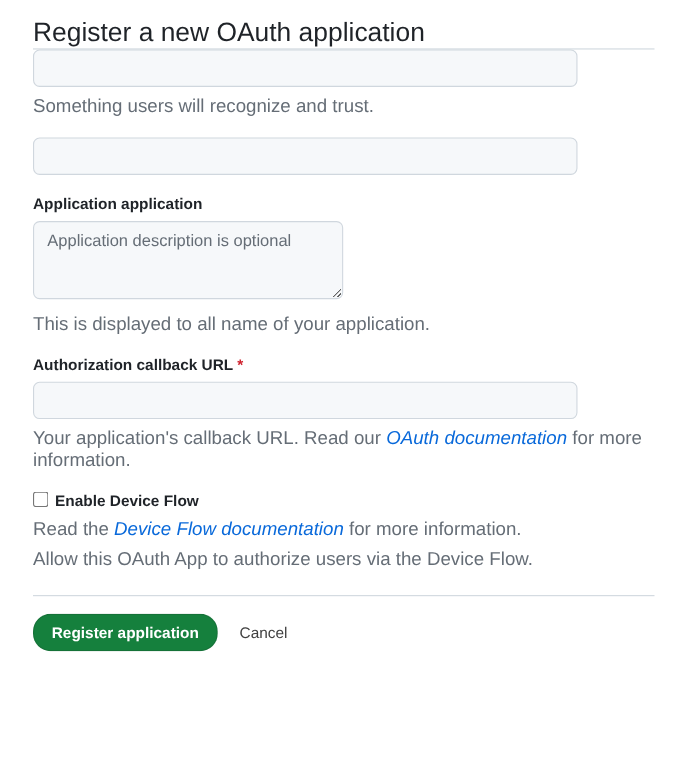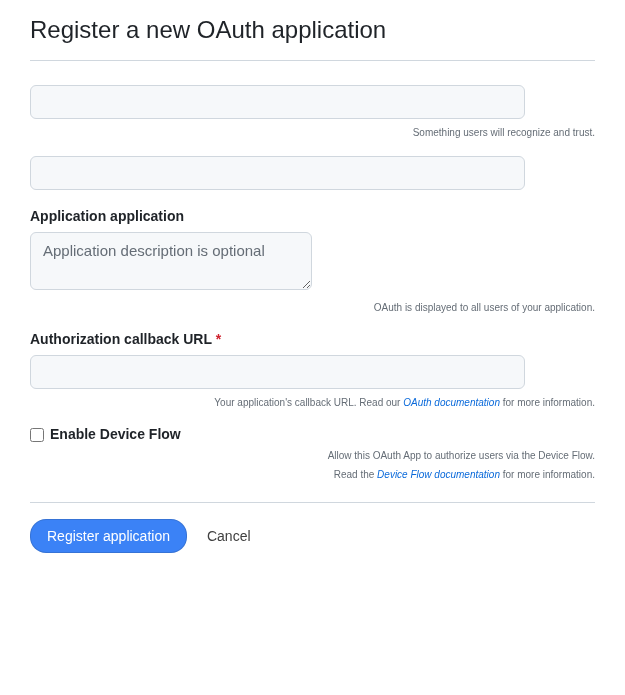--- a/index.html
+++ b/index.html
@@ -11,23 +11,22 @@
       font-family: -apple-system, BlinkMacSystemFont, "Segoe UI", Helvetica, Arial, sans-serif;
       color: #24292f;
       background: #ffffff;
       padding: 16px 30px;
       width: 625px;
     }
     h1 {
       font-size: 24px;
       font-weight: 400;
       color: #1f2328;
-      padding-bottom: 16px;
+      padding-bottom: 0;
       border-bottom: 1px solid #d0d7de;
-      margin-bottom: 24px;
     }
     .form-group {
       margin-bottom: 18px;
     }
     label {
       display: block;
       font-size: 14px;
       font-weight: 600;
       color: #1f2328;
       margin-bottom: 8px;
@@ -42,50 +41,49 @@
       font-size: 14px;
       line-height: 20px;
       color: #1f2328;
       background-color: #f6f8fa;
       border: 1px solid #d0d7de;
       border-radius: 6px;
       outline: none;
     }
     textarea {
       width: 282px;
-      height: 58px;
+      height: 71px;
       padding: 8px 12px;
       font-size: 14px;
       line-height: 20px;
       color: #1f2328;
       background-color: #f6f8fa;
       border: 1px solid #d0d7de;
       border-radius: 6px;
       outline: none;
       resize: both;
       font-family: inherit;
     }
     textarea::placeholder {
       color: #656d76;
       font-size: 15px;
     }
     .hint {
-      font-size: 10px;
+      font-size: 17px;
       color: #656d76;
       margin-top: 8px;
-      text-align: right;
     }
     .hint a {
       color: #0969da;
       text-decoration: none;
       font-style: italic;
     }
     .checkbox-row {
       display: flex;
-      align-items: flex-end;
+      align-items: flex-start;
       gap: 6px;
       margin-bottom: 6px;
     }
     .checkbox-row input[type="checkbox"] {
       width: 14px;
       height: 14px;
       margin: 0;
     }
     .checkbox-label {
       font-size: 14px;
@@ -99,27 +97,27 @@
       border: none;
       border-top: 1px solid #d0d7de;
       margin-bottom: 16px;
     }
     .actions {
       display: flex;
       align-items: center;
       gap: 20px;
     }
     .btn-primary {
-      background-color: #3b82f6;
+      background-color: #15803d;
       color: #ffffff;
       border: 1px solid rgba(27,31,36,0.15);
       border-radius: 16px;
       padding: 8px 16px;
       font-size: 14px;
-      font-weight: 400;
+      font-weight: 700;
       cursor: pointer;
       font-family: inherit;
     }
     .cancel-link {
       color: #404040;
       font-size: 14px;
       text-decoration: none;
       cursor: pointer;
     }
   </style>
@@ -134,43 +132,43 @@
     <div class="hint">Something users will recognize and trust.</div>
   </div>
 
   <div class="form-group">
     <input type="text" class="text-input" value="" style="">
   </div>
 
   <div class="form-group">
     <label>Application application</label>
     <textarea placeholder="Application description is optional" style=""></textarea>
-    <div class="hint">OAuth is displayed to all users of your application.</div>
+    <div class="hint">This is displayed to all name of your application.</div>
   </div>
 
   <div class="form-group">
     <label>
       <span>Authorization callback URL</span>
       <span class="required">*</span>
     </label>
     <input type="text" class="text-input" value="" style="">
     <div class="hint">
       <span>Your application's callback URL. Read our </span><a href="#">OAuth documentation</a><span> for more information.</span>
     </div>
   </div>
 
   <div class="device-flow-section">
     <div class="checkbox-row">
       <input type="checkbox" style="">
       <span class="checkbox-label">Enable Device Flow</span>
     </div>
-    <div class="hint">Allow this OAuth App to authorize users via the Device Flow.</div>
     <div class="hint">
       <span>Read the </span><a href="#">Device Flow documentation</a><span> for more information.</span>
     </div>
+    <div class="hint">Allow this OAuth App to authorize users via the Device Flow.</div>
   </div>
 
   <hr>
 
   <div class="actions">
     <button type="button" class="btn-primary">Register application</button>
     <a href="#" class="cancel-link">Cancel</a>
   </div>
 </form>
 

